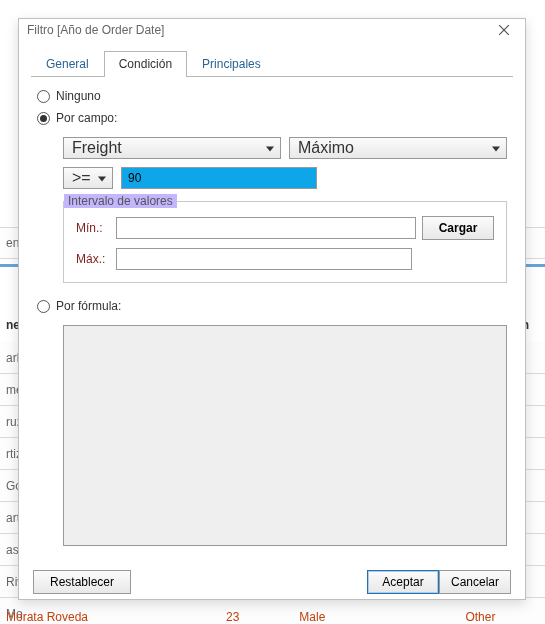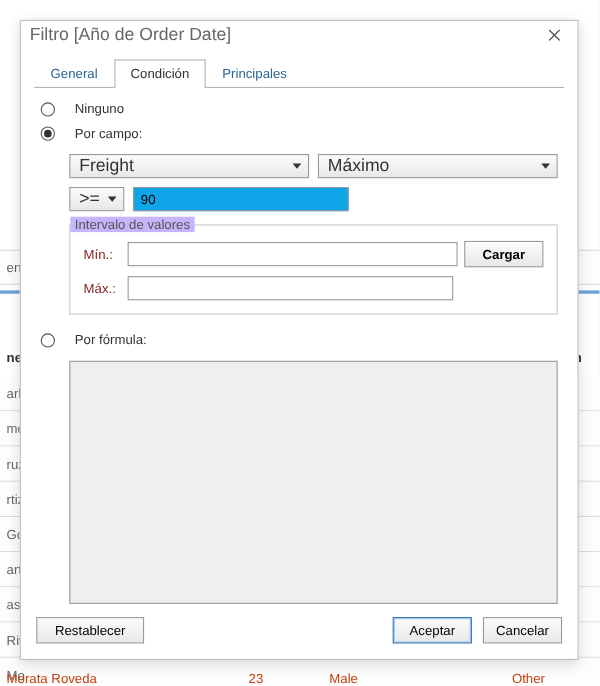--- a/index.html
+++ b/index.html
@@ -46,21 +46,21 @@
     background: #ffffff;
     border: 1px solid #bfbfbf;
     box-shadow: 0 4px 12px rgba(0,0,0,0.15);
     display: flex; flex-direction: column;
   }
   .titlebar {
     height: 28px;
     display: flex; align-items: center;
     padding: 0 8px;
     color: #666;
-    font-size: 16px;
+    font-size: 12px;
   }
   .titlebar .title { flex: 1; }
   .close {
     width: 26px; height: 22px;
     display: flex; align-items: center; justify-content: center;
     cursor: pointer;
     color: #555;
   }
   .close svg { width: 10px; height: 10px; stroke: #555; stroke-width: 1.2; }
 
@@ -86,21 +86,21 @@
   }
 
   .body {
     flex: 1;
     padding: 12px 18px 0 18px;
     display: flex; flex-direction: column;
     gap: 6px;
   }
   .radio-row {
     display: flex; align-items: center;
-    gap: 18px;
+    gap: 6px;
     margin-bottom: 2px;
   }
   .radio {
     width: 13px; height: 13px;
     border: 1px solid #555; border-radius: 50%;
     display: inline-flex; align-items: center; justify-content: center;
     background: #fff;
     cursor: pointer;
   }
   .radio.checked::after {
@@ -174,22 +174,21 @@
   .formula-box {
     border: 1px solid #999;
     background: #efefef;
     height: 221px;
     margin-left: 26px;
     margin-top: 4px;
   }
 
   .footer {
     display: flex; align-items: center;
-    padding: 12px 14px 14px 14px;
-    gap: 10px;
+    padding: 24px 14px 14px 14px;
   }
   .footer .spacer { flex: 1; }
   .btn.primary {
     border: 1px solid #2a6fb0;
     box-shadow: 0 0 0 1px #a9cdee inset;
   }
 </style>
 </head>
 <body>
 

